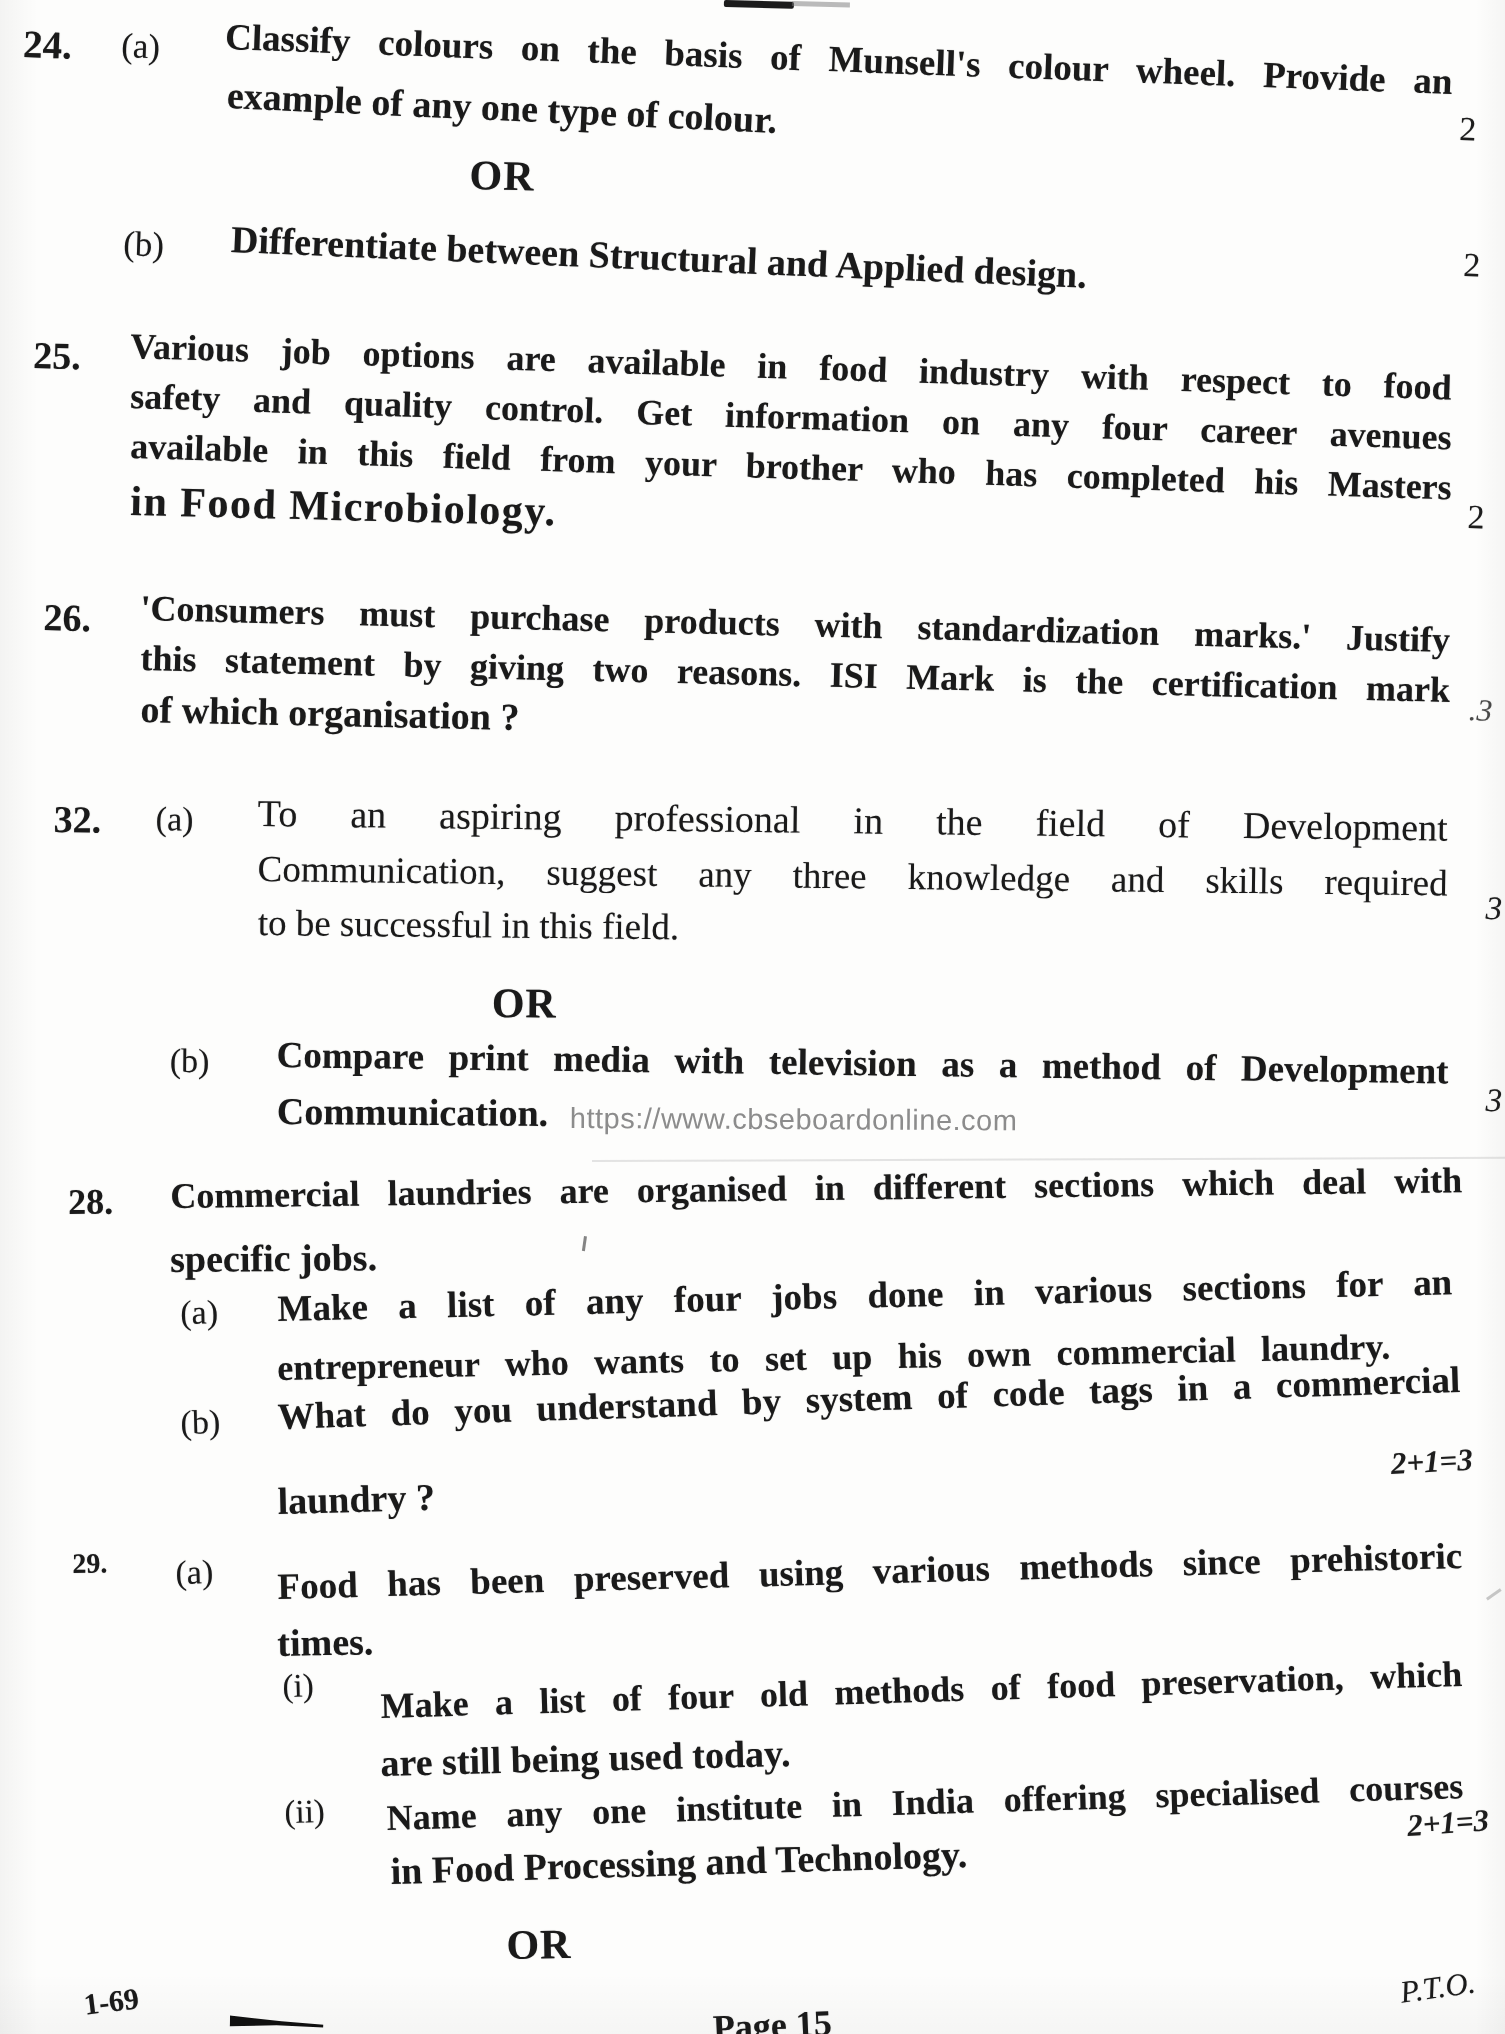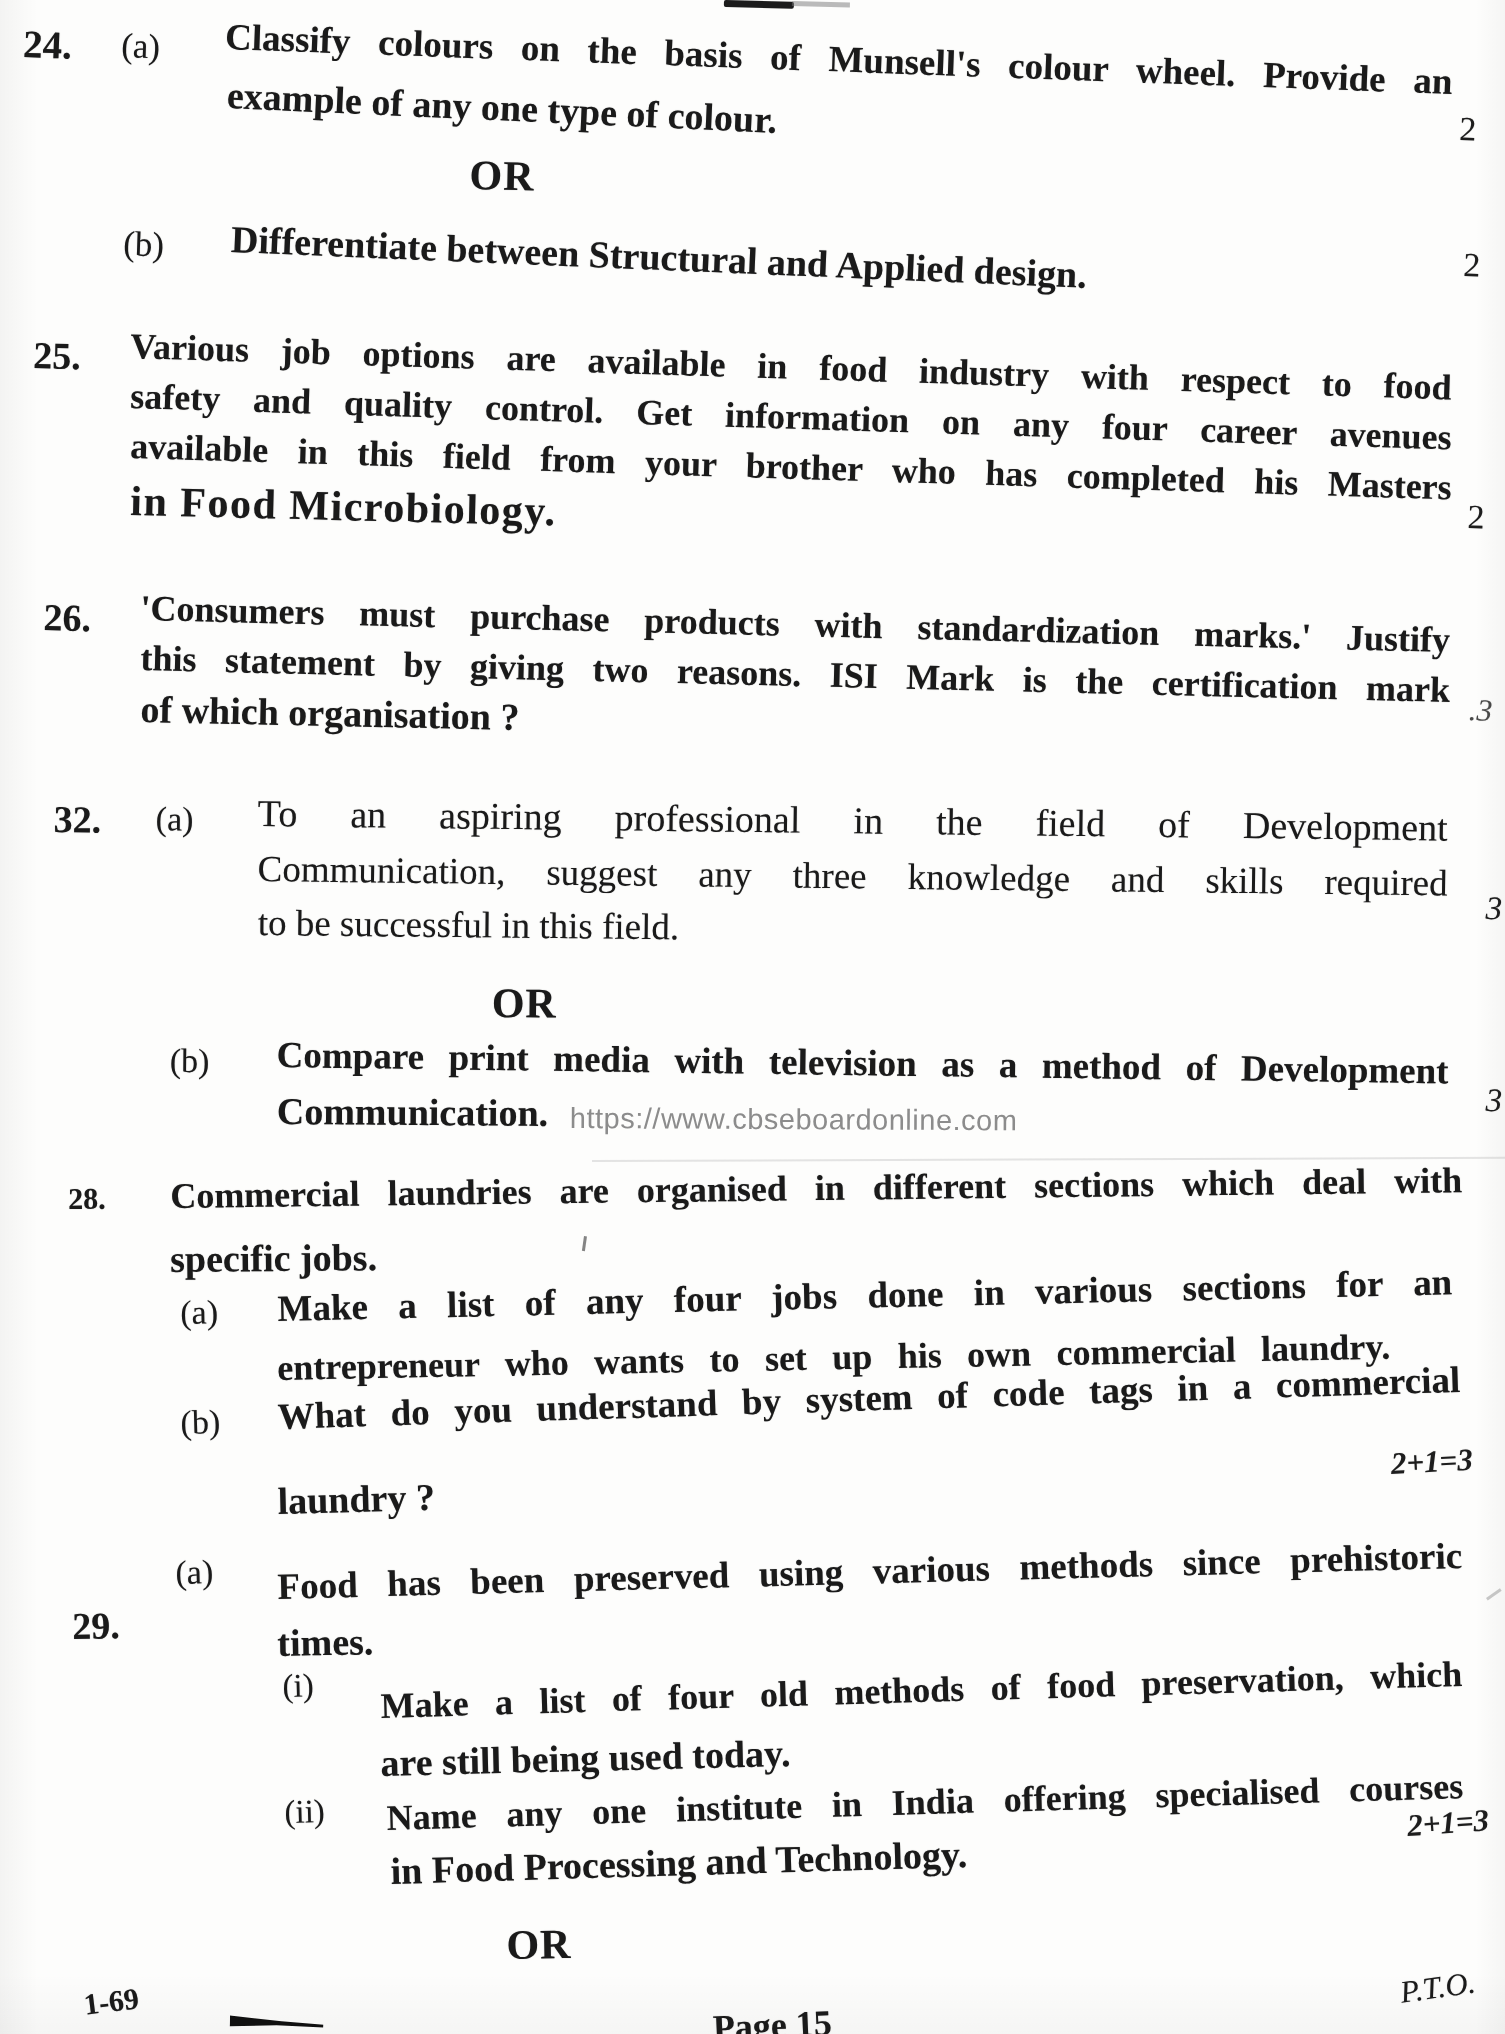--- a/index.html
+++ b/index.html
@@ -74,34 +74,34 @@
   <div class="ln" style="left:170px;top:1042px;font-size:34px;transform:rotate(.5deg);">(b)</div>
   <div class="ln b j" style="left:277px;top:1034px;width:1172px;font-size:37px;transform:rotate(.8deg);">Compare print media with television as a method of Development</div>
   <div class="ln b" style="left:277px;top:1090px;font-size:38px;transform:rotate(.4deg);">Communication.</div>
   <div class="ln wm" style="left:570px;top:1102px;font-size:29px;transform:rotate(.3deg);">https://www.cbseboardonline.com</div>
   <div class="mk it" style="left:1486px;top:1082px;font-size:33px;transform:rotate(1deg);">3</div>
 
   <div class="art" style="left:592px;top:1160px;width:913px;height:2px;background:#999;opacity:.25;transform:rotate(-.2deg);"></div>
 
   <div class="art" style="left:584px;top:1236px;width:3px;height:15px;background:#333;opacity:.6;transform:rotate(8deg);"></div>
 
-  <div class="ln b" style="left:68px;top:1182px;font-size:30px;transform:rotate(-.5deg);">28.</div>
+  <div class="ln b" style="left:68px;top:1182px;font-size:36px;transform:rotate(-.5deg);">28.</div>
   <div class="ln b j" style="left:170px;top:1176px;width:1292px;font-size:36px;transform:rotate(-.7deg);">Commercial laundries are organised in different sections which deal with</div>
   <div class="ln b" style="left:170px;top:1238px;font-size:38px;transform:rotate(-.5deg);">specific jobs.</div>
 
   <div class="ln" style="left:180px;top:1294px;font-size:34px;transform:rotate(-1deg);">(a)</div>
   <div class="ln b j" style="left:277px;top:1288px;width:1175px;font-size:37px;transform:rotate(-1.3deg);">Make a list of any four jobs done in various sections for an</div>
   <div class="ln b j" style="left:277px;top:1348px;width:1113px;font-size:36px;transform:rotate(-1.1deg);">entrepreneur who wants to set up his own commercial laundry.</div>
 
   <div class="ln" style="left:180px;top:1404px;font-size:34px;transform:rotate(-1.6deg);">(b)</div>
   <div class="ln b j" style="left:277px;top:1396px;width:1183px;font-size:37px;transform:rotate(-1.8deg);">What do you understand by system of code tags in a commercial</div>
   <div class="ln b" style="left:277px;top:1480px;font-size:38px;transform:rotate(-1.5deg);">laundry ?</div>
   <div class="mk it b" style="left:1390px;top:1446px;font-size:31px;transform:rotate(-3deg);">2+1=3</div>
 
-  <div class="ln b" style="left:72px;top:1605px;font-size:38px;transform:rotate(-1deg);">29.</div>
+  <div class="ln b" style="left:72px;top:1548px;font-size:28px;transform:rotate(-1deg);">29.</div>
   <div class="ln" style="left:175px;top:1554px;font-size:34px;transform:rotate(-1.5deg);">(a)</div>
   <div class="ln b j" style="left:277px;top:1566px;width:1185px;font-size:37px;transform:rotate(-1.5deg);">Food has been preserved using various methods since prehistoric</div>
   <div class="ln b" style="left:277px;top:1622px;font-size:38px;transform:rotate(-1deg);">times.</div>
 
   <div class="ln" style="left:282px;top:1668px;font-size:33px;transform:rotate(-1.5deg);">(i)</div>
   <div class="ln b j" style="left:380px;top:1686px;width:1082px;font-size:36px;transform:rotate(-1.7deg);">Make a list of four old methods of food preservation, which</div>
   <div class="ln b" style="left:380px;top:1742px;font-size:38px;transform:rotate(-1.4deg);">are still being used today.</div>
 
   <div class="ln" style="left:284px;top:1794px;font-size:33px;transform:rotate(-1.6deg);">(ii)</div>
   <div class="ln b j" style="left:386px;top:1798px;width:1077px;font-size:36px;transform:rotate(-1.7deg);">Name any one institute in India offering specialised courses</div>

